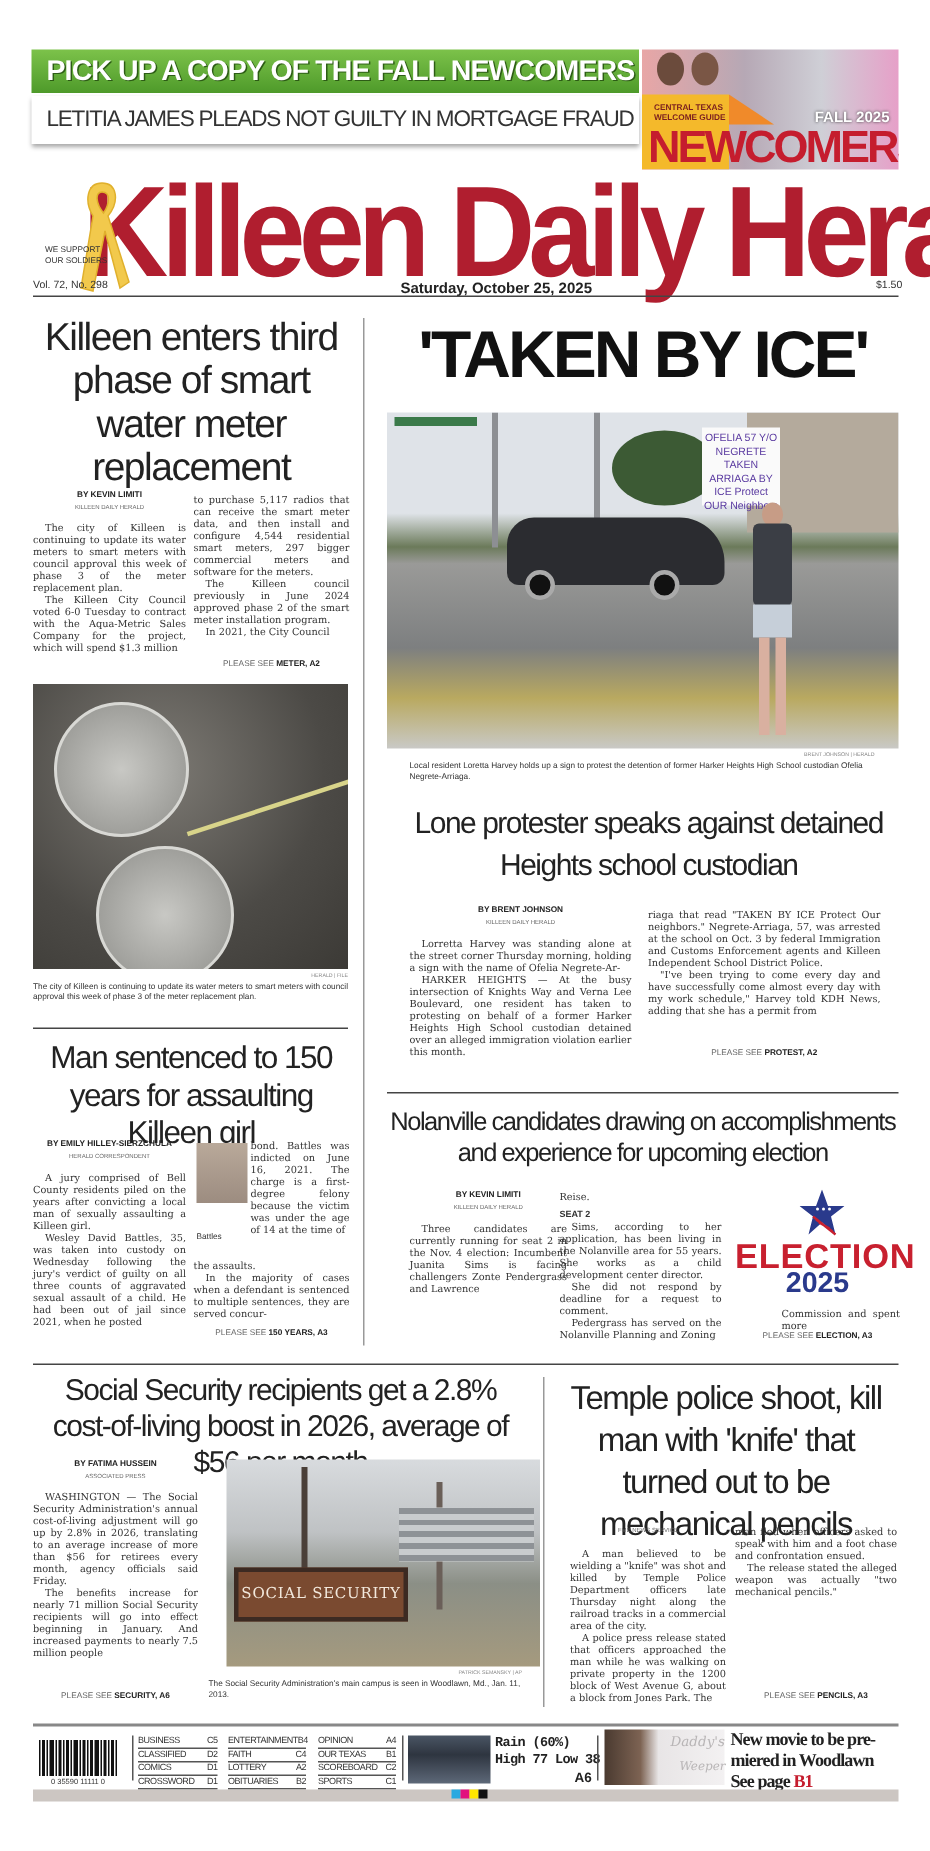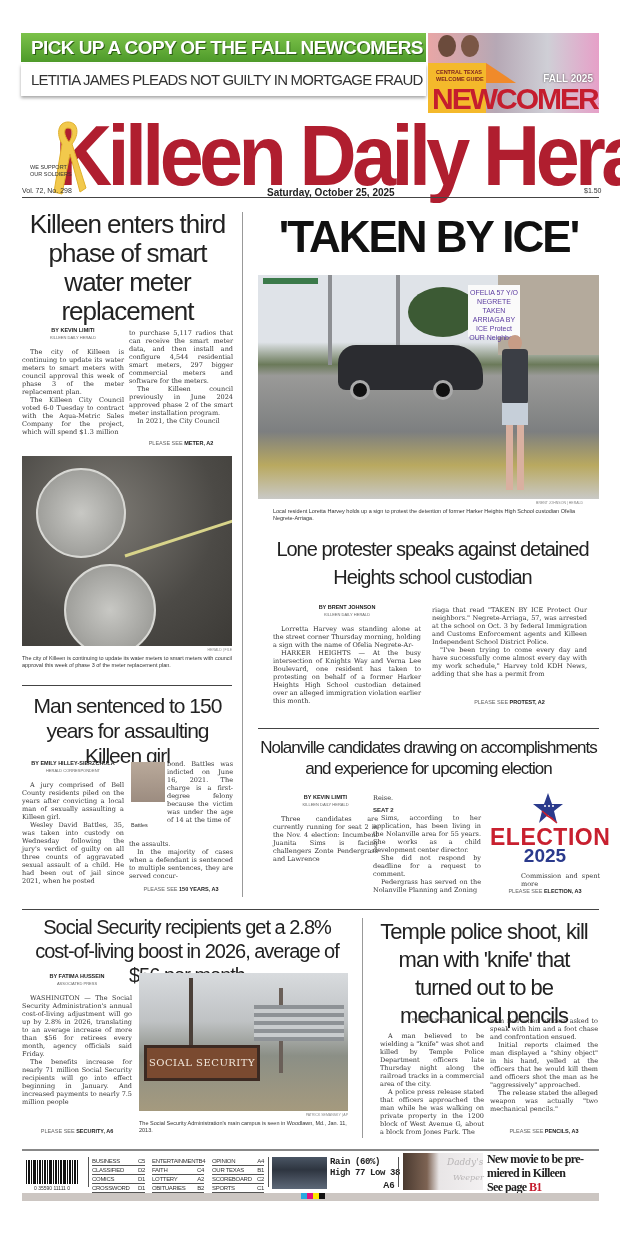--- a/index.html
+++ b/index.html
@@ -36,21 +36,21 @@
 .credit{font-family:"Liberation Sans",sans-serif;font-size:3.5px;color:#888;text-align:right}
 .vline{background:#999;width:1px}
 
 .ph-meter{left:22px;top:456px;width:210px;height:190px;background:radial-gradient(circle at 40% 30%,#7d7a74,#4c4a46 60%,#3c3a36);overflow:hidden}
 .lid{position:absolute;border-radius:50%;background:radial-gradient(circle,#c8c8c4,#8e8e8a);border:2px solid #d8d8d4}
 .ph-ice{left:258px;top:275px;width:341px;height:224px;background:linear-gradient(#dfe3e8 0,#dfe3e8 30%,#6b7a5a 40%,#9a9a98 45%,#7d7f80 70%,#b9a960 85%,#c9c9c6 100%);overflow:hidden}
 .car{position:absolute;left:80px;top:70px;width:145px;height:45px;background:#2b2c30;border-radius:18px 30px 8px 8px}
 .wheel{position:absolute;width:20px;height:20px;border-radius:50%;background:#111;border:3px solid #aaa;top:105px}
 .sign{position:absolute;left:210px;top:10px;width:52px;height:52px;background:#fafafa;font-family:"Liberation Sans",sans-serif;font-size:7px;line-height:9px;color:#5a3aa0;text-align:center;padding-top:3px}
 .person{position:absolute;left:240px;top:60px;width:32px;height:160px}
-.ph-ss{left:139px;top:973px;width:209px;height:138px;background:linear-gradient(#d8dbde 0,#bfc2c4 35%,#8b8f86 60%,#a59a7e 100%);overflow:hidden}
+.ph-ss{left:151px;top:973px;width:209px;height:138px;background:linear-gradient(#d8dbde 0,#bfc2c4 35%,#8b8f86 60%,#a59a7e 100%);overflow:hidden}
 .ss-sign{position:absolute;left:5px;top:72px;width:116px;height:36px;background:#7a4a30;border:3px solid #3c2a22;color:#f2e8dc;font-family:"DejaVu Serif",serif;font-size:10px;text-align:center;line-height:30px;letter-spacing:0.5px}
 .mug{left:131px;top:762px;width:34px;height:40px;background:linear-gradient(#b9a99a,#9c8c80);}
 
 .barcode{left:22px;top:1160px;width:60px;height:32px}
 .index{font-family:"Liberation Sans",sans-serif;font-size:6px;color:#333;letter-spacing:-0.3px}
 .index .row{display:flex;justify-content:space-between;border-bottom:1px solid #555;height:9px;line-height:8.5px}
 .weather-img{left:272px;top:1157px;width:55px;height:32px;background:linear-gradient(#4a5564,#2e3540 40%,#5d6878)}
 .weather{left:330px;top:1157px;font-family:Liberation Mono, monospace;font-weight:bold;font-size:9px;line-height:11px;color:#222;letter-spacing:-0.4px}
 .movie-img{left:403px;top:1153px;width:80px;height:37px;background:linear-gradient(90deg,#4a3a30,#7d6353 30%,#e8e5e6 45%,#f3f1f2)}
 .movie-text{left:487px;top:1152px;font-family:Liberation Serif, serif;font-weight:bold;font-size:12px;line-height:14px;color:#222;letter-spacing:-0.6px}
@@ -217,21 +217,20 @@
 <div class="abs hl" style="left:370px;top:918px;width:228px;font-size:22px;line-height:28px;">Temple police shoot, kill man with 'knife' that turned out to be mechanical pencils</div>
 <div class="abs" style="left:380px;top:1017px;width:104px;">
   <div class="affil" style="margin-top:0">FME NEWS SERVICE</div>
   <div class="body" style="margin-top:10px">
     <p>A man believed to be wielding a "knife" was shot and killed by Temple Police Department officers late Thursday night along the railroad tracks in a commercial area of the city.</p>
     <p>A police press release stated that officers approached the man while he was walking on private property in the 1200 block of West Avenue G, about a block from Jones Park. The</p>
   </div>
 </div>
 <div class="abs body" style="left:490px;top:1017px;width:108px;">
   <p style="text-indent:0">man fled when officers asked to speak with him and a foot chase and confrontation ensued.</p>
-  <p>Initial reports claimed the man displayed a "shiny object" in his hand, yelled at the officers that he would kill them and officers shot the man as he "aggressively" approached.</p>
   <p>The release stated the alleged weapon was actually "two mechanical pencils."</p>
 </div>
 <div class="abs see" style="left:490px;top:1128px;width:108px;"><span>PLEASE SEE </span><b>PENCILS, A3</b></div>
 
 <div class="abs rule" style="left:22px;top:1149px;width:577px;height:2px;background:#888"></div>
 <svg class="abs barcode" viewBox="0 0 60 32">
   <g fill="#111">
     <rect x="4" y="0" width="1" height="24"></rect>
       <rect x="6" y="0" width="2" height="24"></rect>
       <rect x="9" y="0" width="1" height="24"></rect>
@@ -317,20 +316,20 @@
   <div>High 77 Low 38</div>
 </div>
 <div class="abs" style="left:383px;top:1180px;font-family:'Liberation Sans',sans-serif;font-weight:bold;font-size:9px;color:#222">A6</div>
 <div class="abs vline" style="left:398px;top:1157px;height:30px;background:#555"></div>
 <div class="abs movie-img">
   <div style="position:absolute;left:44px;top:4px;font-family:'DejaVu Serif',serif;font-style:italic;font-size:9px;color:#b8b5b6">Daddy's</div>
   <div style="position:absolute;left:50px;top:20px;font-family:'DejaVu Serif',serif;font-style:italic;font-size:8px;color:#b8b5b6">Weeper</div>
 </div>
 <div class="abs movie-text">
   <div>New movie to be pre-</div>
-  <div>miered in Killeen</div>
+  <div>miered in Woodlawn</div>
   <div><span>See page </span><span class="red">B1</span></div>
 </div>
 <div class="abs graybar"></div>
 <div class="abs cmyk" style="left:301px;background:#29a9e0"></div>
 <div class="abs cmyk" style="left:307px;background:#e2127e"></div>
 <div class="abs cmyk" style="left:313px;background:#ffe500"></div>
 <div class="abs cmyk" style="left:319px;background:#111"></div>
 
 </body></html>

